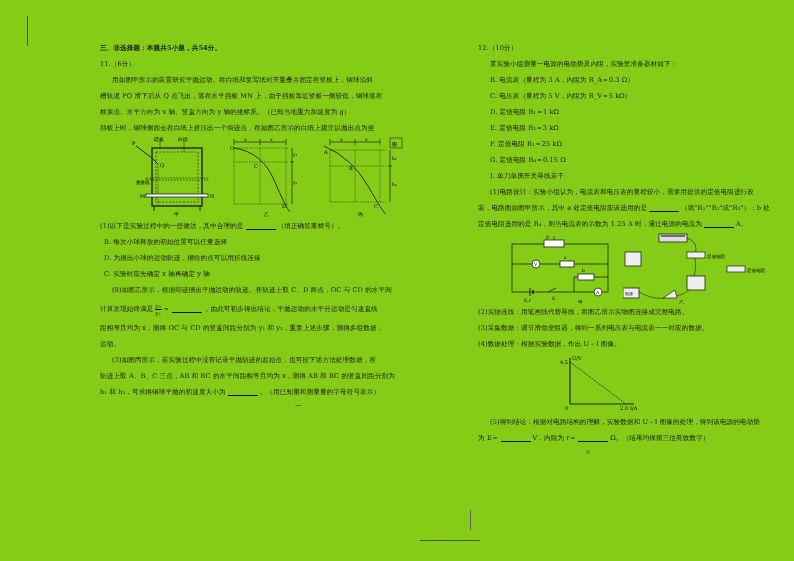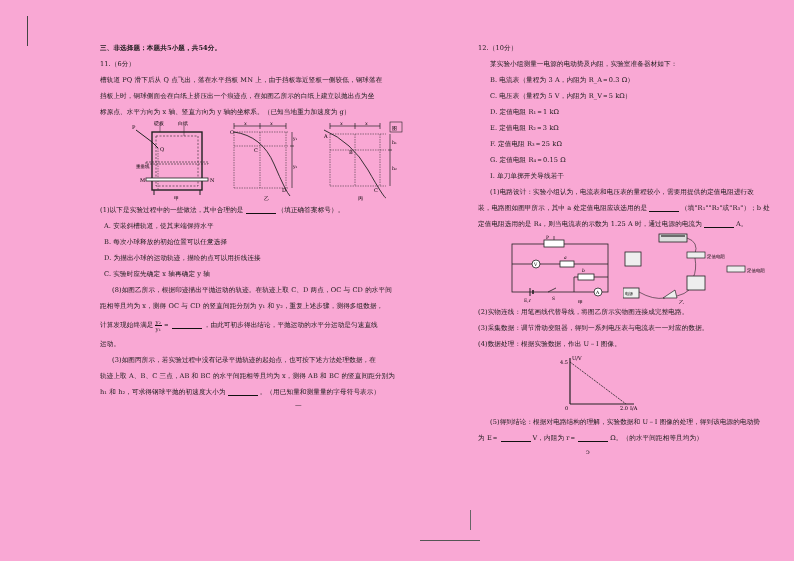--- a/index.html
+++ b/index.html
@@ -1,18 +1,18 @@
 <!DOCTYPE html>
 <html><head>
 <meta charset="utf-8">
 <style>
   html, body { margin: 0; padding: 0; background: #ffffff; }
   body { width: 794px; height: 561px; position: relative; overflow: hidden;
          font-family: "DejaVu Serif", "Liberation Serif", serif; color: #1a1a1a; }
-  .page { position: absolute; left: 0; top: 0; width: 794px; height: 561px; background: #f9a8d4; }
+  .page { position: absolute; left: 0; top: 0; width: 794px; height: 561px; background: #84cc16; }
   .binding-line { position: absolute; left: 27px; top: 16px; width: 1px; height: 30px; background: #444; }
   .binding-line2 { position: absolute; left: 470px; top: 510px; width: 1px; height: 20px; background: #666; }
   .bottom-stroke { position: absolute; left: 420px; top: 540px; width: 60px; height: 1px; background: #555; }
   .col { position: absolute; top: 40px; }
   .col-left { left: 100px; width: 305px; }
   .col-right { left: 478px; width: 320px; }
   .line { font-size: 6.6px; line-height: 9px; white-space: nowrap; height: 16px; display: flex; align-items: center; letter-spacing: 0.1px; }
   .bold { font-weight: bold; }
   .indent { padding-left: 12px; text-align: center; }
   .opt { padding-left: 4px; }
@@ -28,23 +28,24 @@
 <body>
 
 <div class="page">
   <div class="binding-line"></div>
   <div class="binding-line2"></div>
   <div class="bottom-stroke"></div>
 
   <div class="col col-left">
     <div class="line bold">三、非选择题：本题共5小题，共54分。</div>
     <div class="line">11.（6分）</div>
+    <div class="line indent">用如图甲所示的装置研究平抛运动。将白纸和复写纸对齐重叠并固定在竖板上，钢球沿斜</div>
     <div class="line">槽轨道 PQ 滑下后从 Q 点飞出，落在水平挡板 MN 上，由于挡板靠近竖板一侧较低，钢球落在</div>
+    <div class="line">标原点、水平方向为 x 轴、竖直方向为 y 轴的坐标系。（已知当地重力加速度为 g）</div>
     <div class="line">挡板上时，钢球侧面会在白纸上挤压出一个痕迹点，在如图乙所示的白纸上建立以抛出点为坐</div>
-    <div class="line">标原点、水平方向为 x 轴、竖直方向为 y 轴的坐标系。（已知当地重力加速度为 g）</div>
 
     <div class="fig-row">
 
       <div class="fig" style="left:30px; top:0;">
         <svg width="90" height="82" viewBox="0 0 90 82">
           <rect x="22" y="12" width="50" height="58" fill="none" stroke="#222" stroke-width="1.4"></rect>
           <rect x="26" y="16" width="42" height="50" fill="none" stroke="#222" stroke-width="0.6" stroke-dasharray="2,1.5"></rect>
           <line x1="30" y1="4" x2="30" y2="12" stroke="#222" stroke-width="0.5"></line>
           <line x1="54" y1="4" x2="54" y2="16" stroke="#222" stroke-width="0.5"></line>
           <text x="24" y="5" font-size="5">硬板</text>
@@ -117,37 +118,36 @@
           <text x="36" y="80" font-size="5">丙</text>
         </svg>
       </div>
     </div>
 
     <div class="line">
       <span>(1)以下是实验过程中的一些做法，其中合理的是</span>
       <span class="blank"></span>
       <span>（填正确答案标号）。</span>
     </div>
-    <div class="line opt">A. 安装斜槽轨道，使其末端保持水平</div>
     <div class="line opt">B. 每次小球释放的初始位置可以任意选择</div>
     <div class="line opt">D. 为描出小球的运动轨迹，描绘的点可以用折线连接</div>
     <div class="line opt">C. 实验时应先确定 x 轴再确定 y 轴</div>
 
     <div class="line indent">(8)如图乙所示，根据印迹描出平抛运动的轨迹。在轨迹上取 C、D 两点，OC 与 CD 的水平间</div>
-    <div class="line">距相等且均为 x，测得 OC 与 CD 的竖直间距分别为 y₁ 和 y₂，重复上述步骤，测得多组数据，</div>
     <div class="line tall">
       <span>计算发现始终满足</span>
       <span class="frac">
         <span class="num">y₂</span>
         <span class="den">y₁</span>
       </span>
       <span>＝</span>
       <span class="blank"></span>
       <span>，由此可初步得出结论，平抛运动的水平分运动是匀速直线</span>
     </div>
+    <div class="line">距相等且均为 x，测得 OC 与 CD 的竖直间距分别为 y₁ 和 y₂，重复上述步骤，测得多组数据，</div>
     <div class="line">运动。</div>
 
     <div class="line indent">(3)如图丙所示，若实验过程中没有记录平抛轨迹的起始点，也可按下述方法处理数据，在</div>
     <div class="line">轨迹上取 A、B、C 三点，AB 和 BC 的水平间距相等且均为 x，测得 AB 和 BC 的竖直间距分别为</div>
     <div class="line">
       <span>h₁ 和 h₂，可求得钢球平抛的初速度大小为</span>
       <span class="blank"></span>
       <span>。（用已知量和测量量的字母符号表示）</span>
     </div>
     <div class="line" style="padding-left:195px; height:10px;">—</div>
@@ -245,17 +245,17 @@
         </svg>
       </div>
     </div>
 
     <div class="line indent">(5)得到结论：根据对电路结构的理解，实验数据和 U－I 图像的处理，得到该电源的电动势</div>
     <div class="line">
       <span>为 E＝</span>
       <span class="blank"></span>
       <span>V，内阻为 r＝</span>
       <span class="blank"></span>
-      <span>Ω。（的水平间距相等且均为）</span>
+      <span>Ω。（结果均保留三位有效数字）</span>
     </div>
     <div class="line" style="padding-left:108px; height:12px;">ↄ</div>
   </div>
 </div>
 
 </body></html>

